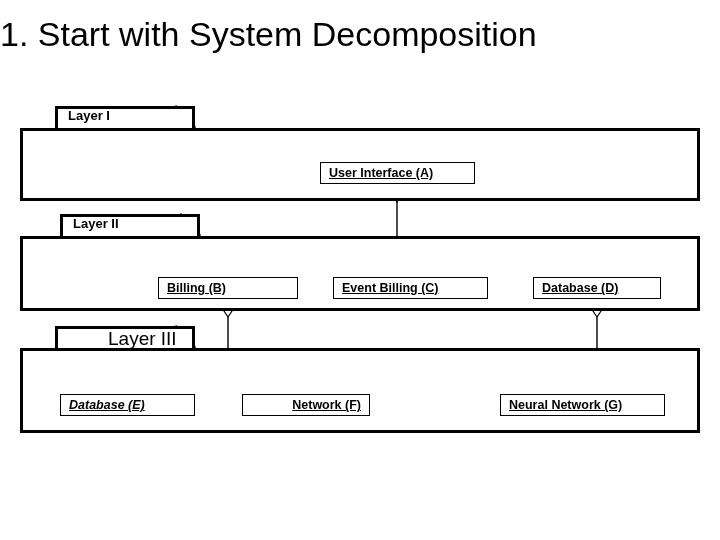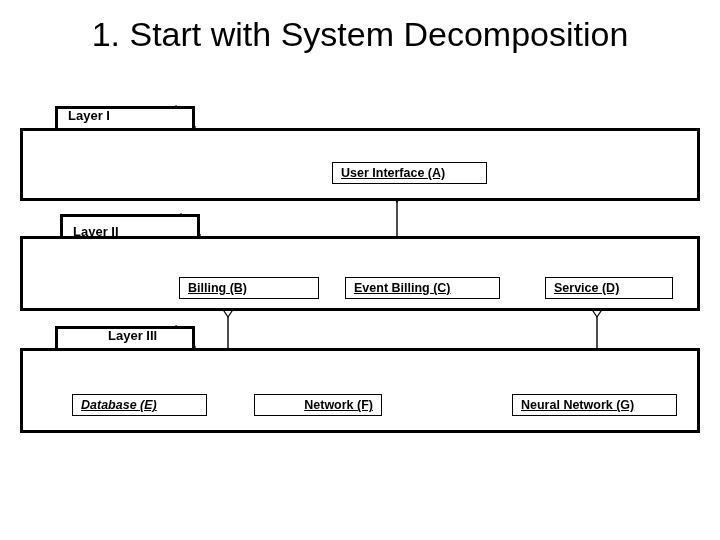--- a/index.html
+++ b/index.html
@@ -9,21 +9,20 @@
     height: 540px;
     font-family: Arial, Helvetica, sans-serif;
     background: #fff;
     position: relative;
   }
   .title {
     position: absolute;
     top: 14px;
     left: 0;
     right: 0;
-    text-align: center;
     font-size: 34px;
     line-height: 1.2;
     color: #000;
   }
   .layer {
     position: absolute;
     left: 20px;
     width: 680px;
     border: 3px solid #000;
     background: #fff;
@@ -46,21 +45,20 @@
   .node {
     position: absolute;
     border: 1px solid #000;
     background: #fff;
     padding: 3px 8px;
     font-size: 12.5px;
     font-weight: bold;
     text-decoration: underline;
     text-align: left;
     white-space: nowrap;
-    margin-left: 12px;
   }
   svg.wires {
     position: absolute;
     left: 0;
     top: 0;
     width: 720px;
     height: 540px;
     pointer-events: none;
     z-index: 5;
   }
@@ -71,42 +69,42 @@
 <body>
 
 <div class="title">1. Start with System Decomposition</div>
 
 <div class="layer-tab" style="top:106px;left:55px;">
   <span class="layer-tab-inner" style="top:108px;">Layer I</span>
 </div>
 <div class="layer" style="top:128px;height:73px;"></div>
 
 <div class="layer-tab" style="top:214px;left:60px;"></div>
-<span class="layer-tab-inner" style="top:224px;left:73px;position:absolute;font-size:13px;font-weight:bold;z-index:30;">Layer II</span>
+<span class="layer-tab-inner" style="top:216px;left:73px;position:absolute;font-size:13px;font-weight:bold;z-index:30;">Layer II</span>
 <div class="layer" style="top:236px;height:75px;"></div>
 
 <div class="layer-tab" style="top:326px;left:55px;"></div>
-<span class="layer-tab-inner" style="top:328px;left:68px;position:absolute;font-size:13px;font-weight:bold;z-index:30;padding-left:40px;">Layer III</span>
+<span class="layer-tab-inner" style="top:328px;left:68px;position:absolute;font-size:19px;font-weight:normal;z-index:30;padding-left:40px;">Layer III</span>
 <div class="layer" style="top:348px;height:85px;"></div>
 
 <svg class="wires">
 
   <polygon points="175,106 195,128 175,128" fill="#fff" stroke="none"></polygon>
   <line x1="175" y1="106" x2="195" y2="128" stroke="#000" stroke-width="3"></line>
   <polygon points="180,214 200,236 180,236" fill="#fff" stroke="none"></polygon>
   <line x1="180" y1="214" x2="200" y2="236" stroke="#000" stroke-width="3"></line>
   <polygon points="175,326 195,348 175,348" fill="#fff" stroke="none"></polygon>
   <line x1="175" y1="326" x2="195" y2="348" stroke="#000" stroke-width="3"></line>
 </svg>
 
 <div class="node" style="top:162px;left:320px;width:155px;height:22px;">User Interface (A)</div>
 
-<div class="node" style="top:277px;left:167px;width:140px;height:22px;">Billing (B)</div>
+<div class="node" style="top:277px;left:158px;width:140px;height:22px;">Billing (B)</div>
 <div class="node" style="top:277px;left:333px;width:155px;height:22px;">Event Billing (C)</div>
-<div class="node" style="top:277px;left:533px;width:128px;height:22px;">Service (D)</div>
+<div class="node" style="top:277px;left:533px;width:128px;height:22px;">Database (D)</div>
 
 <div class="node" style="top:394px;left:60px;width:135px;height:22px;font-style:italic;">Database (E)</div>
 <div class="node" style="top:394px;left:242px;width:128px;height:22px;text-align:right;">Network (F)</div>
 <div class="node" style="top:394px;left:500px;width:165px;height:22px;">Neural Network (G)</div>
 
 <svg class="wires" style="z-index:7;">
 
   <polygon points="397,184 403,193 397,202 391,193" fill="#fff" stroke="#000" stroke-width="1.2"></polygon>
   <line x1="397" y1="202" x2="397" y2="260" stroke="#000" stroke-width="1.4"></line>
 

